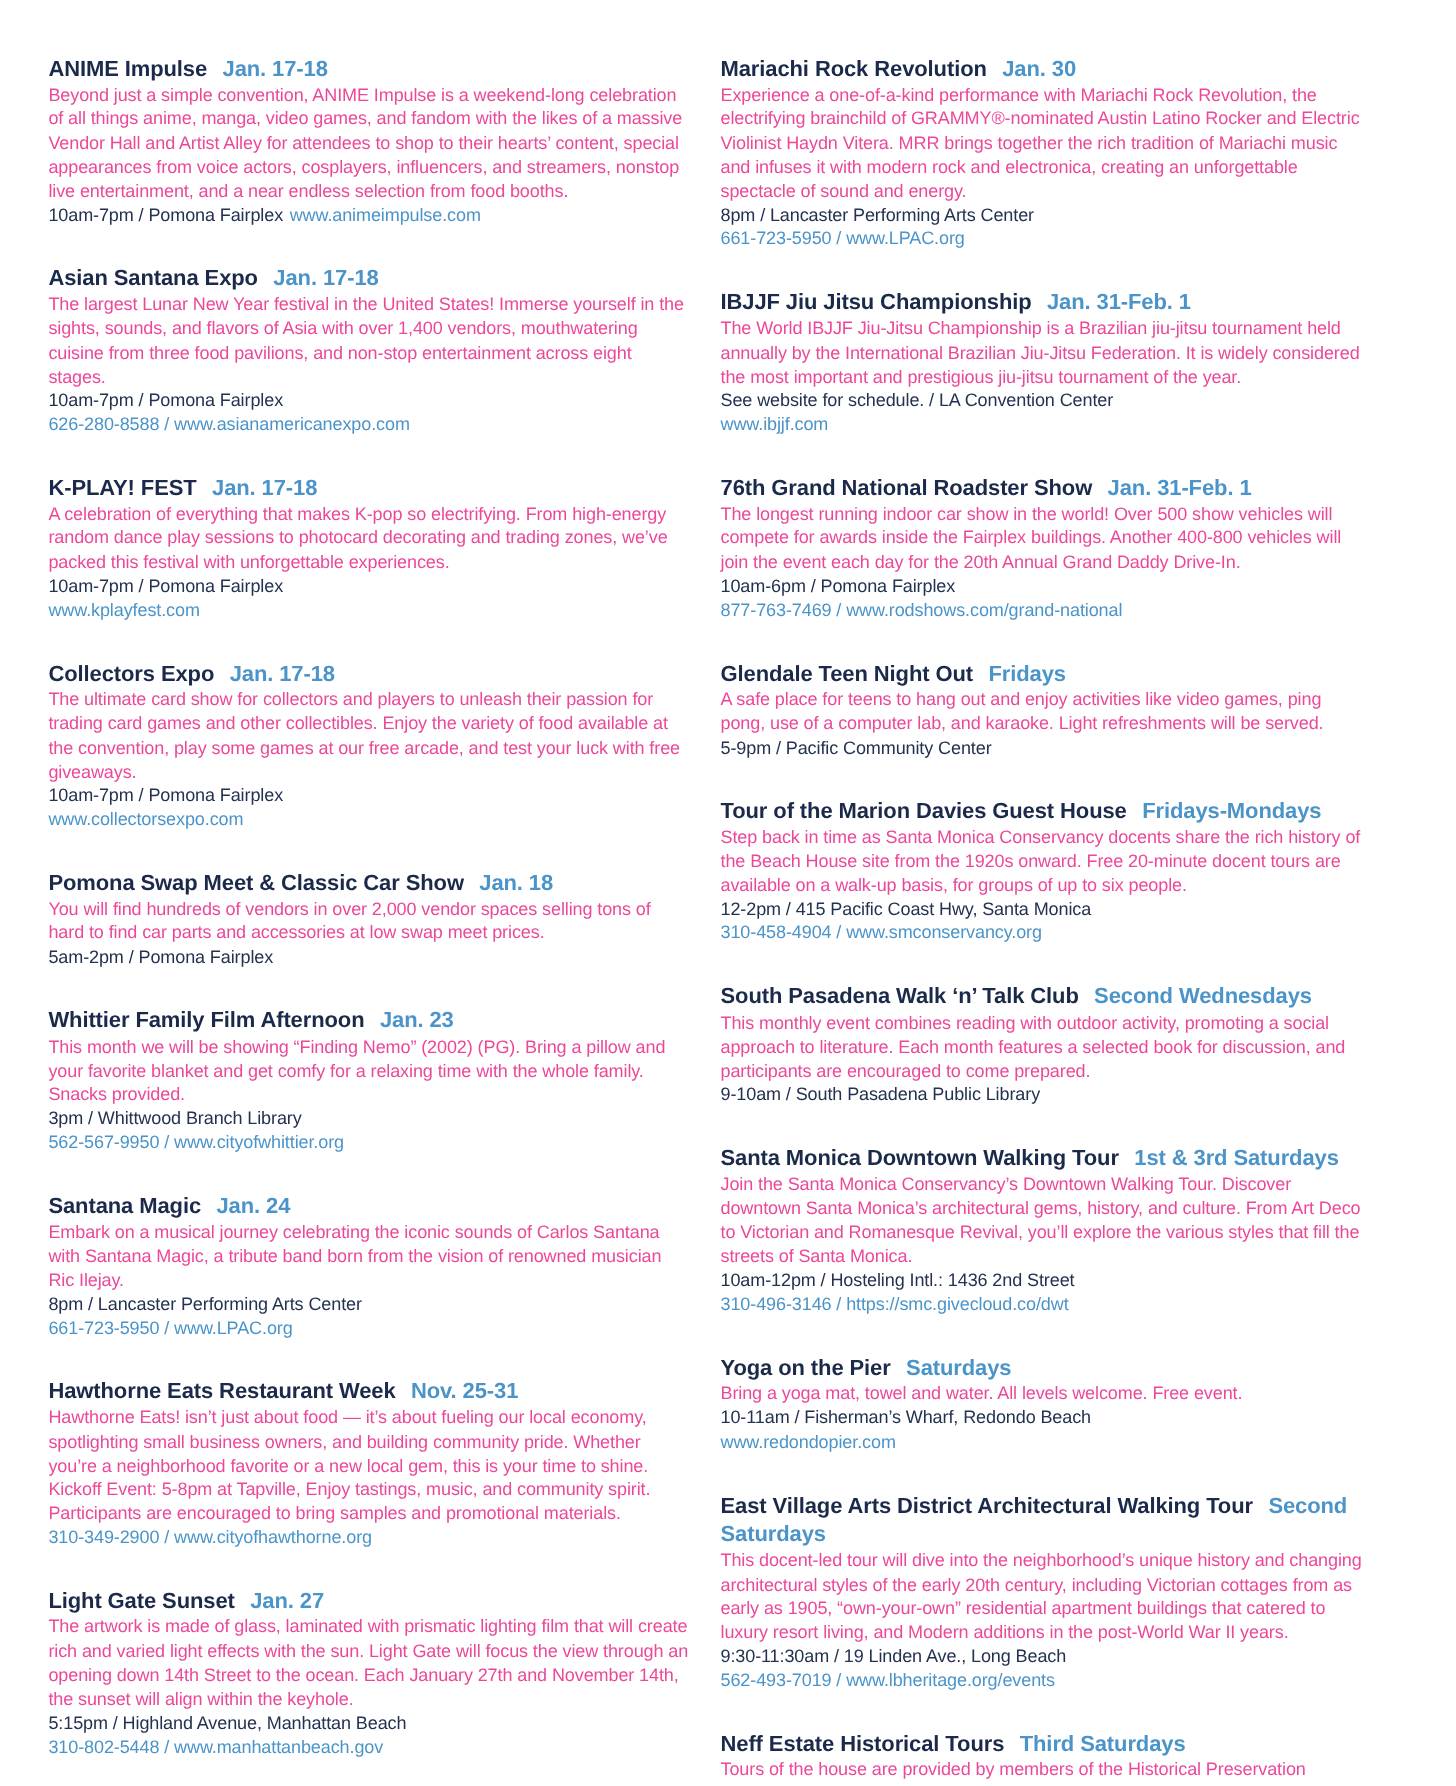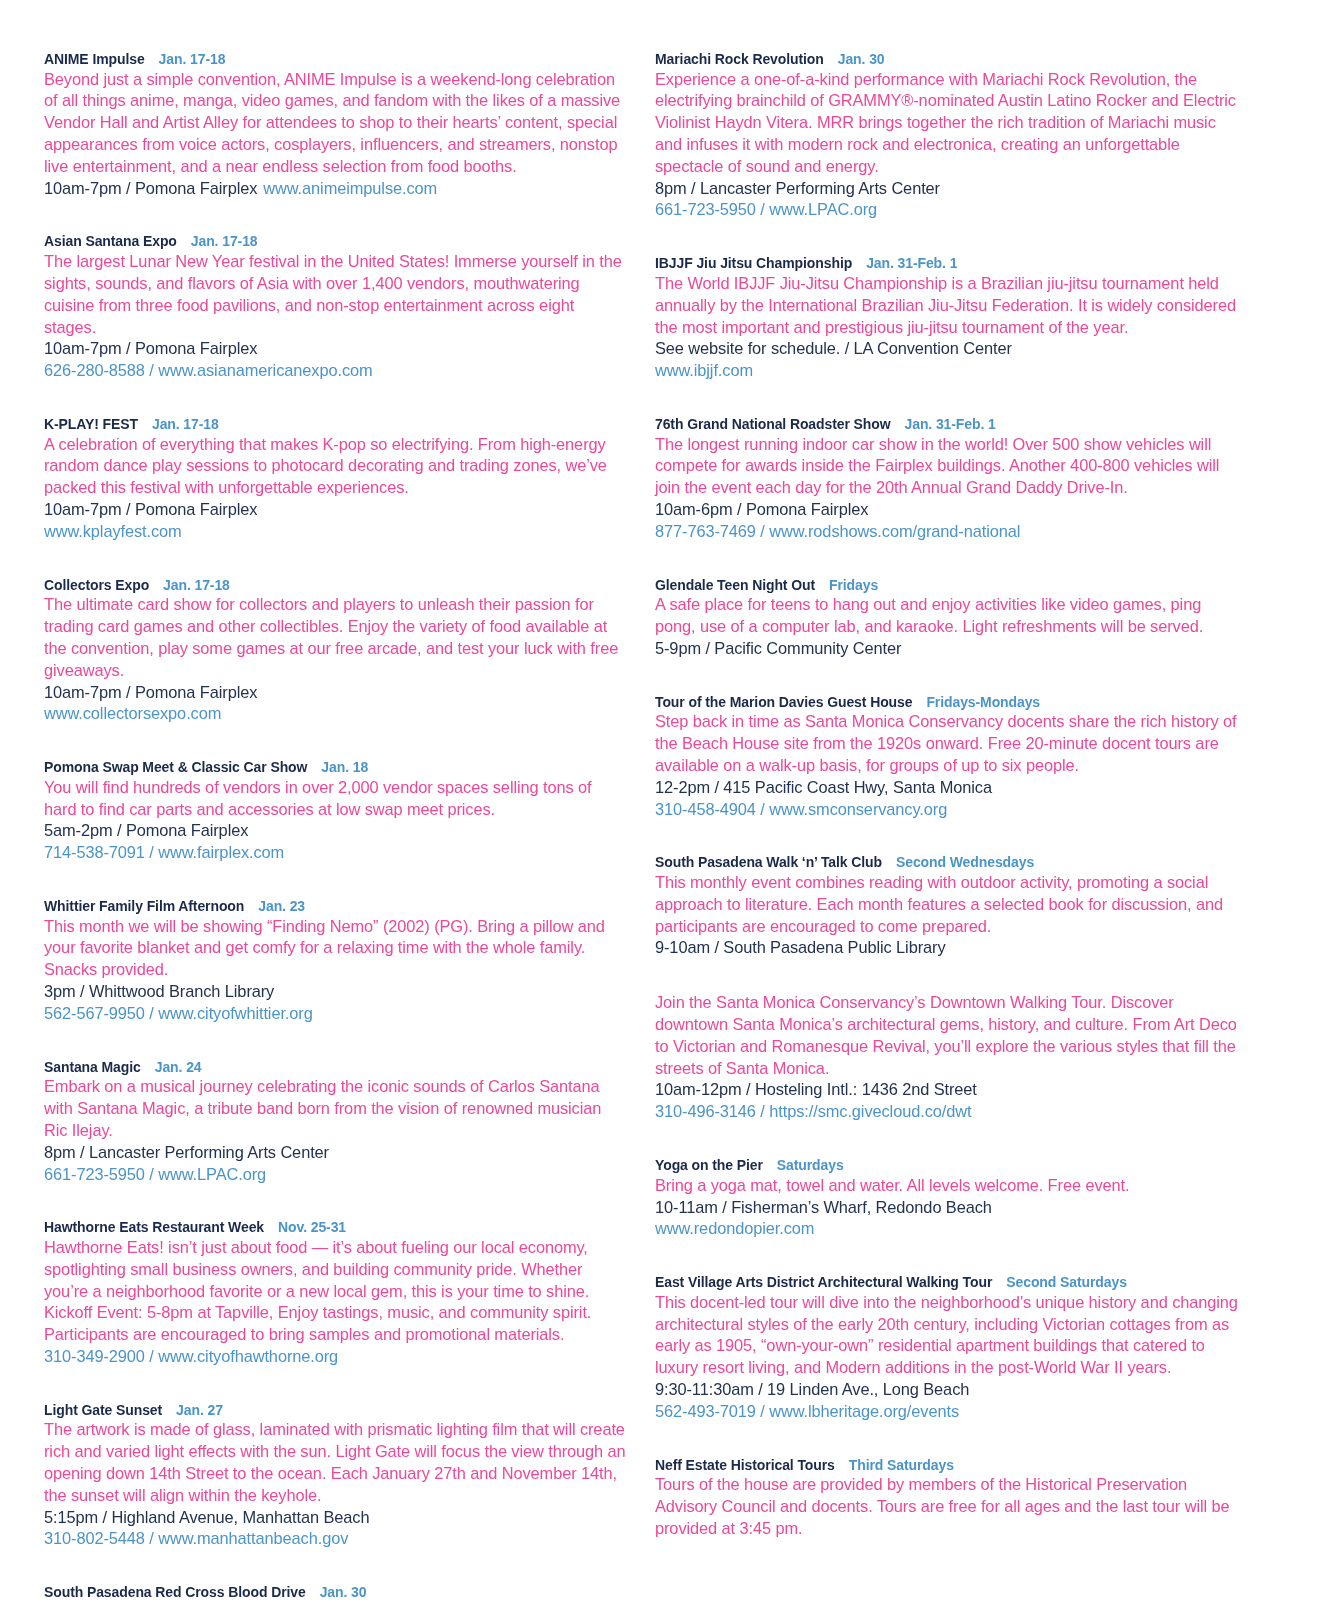--- a/index.html
+++ b/index.html
@@ -14,21 +14,21 @@
   .page {
     display:grid;
     grid-template-columns:583px 585px;
     column-gap:28px;
     padding:50px 30px 40px 44px;
   }
   .col { min-width:0; }
   .event { margin-bottom:33px; }
   .event:last-child { margin-bottom:0; }
   .event-head {
-    font-size:14px;
+    font-size:20px;
     font-weight:700;
     color:#1b2a4a;
     line-height:1.33;
   }
   .event-head .date {
     color:#4b94c9;
     margin-left:14px;
     font-weight:700;
   }
   .desc  { color:#ec4899; }
@@ -66,21 +66,20 @@
       <article class="event">
         <h3 class="event-head"><span class="title">Collectors Expo</span><span class="date">Jan. 17-18</span></h3>
         <p class="desc">The ultimate card show for collectors and players to unleash their passion for trading card games and other collectibles. Enjoy the variety of food available at the convention, play some games at our free arcade, and test your luck with free giveaways.</p>
         <p class="venue"><span>10am-7pm / Pomona Fairplex</span></p>
         <a class="contact">www.collectorsexpo.com</a>
       </article>
       <article class="event">
         <h3 class="event-head"><span class="title">Pomona Swap Meet &amp; Classic Car Show</span><span class="date">Jan. 18</span></h3>
         <p class="desc">You will find hundreds of vendors in over 2,000 vendor spaces selling tons of hard to find car parts and accessories at low swap meet prices.</p>
         <p class="venue"><span>5am-2pm / Pomona Fairplex</span></p>
-        <a class="contact">714-538-7091 / www.fairplex.com</a>
       </article>
       <article class="event">
         <h3 class="event-head"><span class="title">Whittier Family Film Afternoon</span><span class="date">Jan. 23</span></h3>
         <p class="desc">This month we will be showing “Finding Nemo” (2002) (PG). Bring a pillow and your favorite blanket and get comfy for a relaxing time with the whole family. Snacks provided.</p>
         <p class="venue"><span>3pm / Whittwood Branch Library</span></p>
         <a class="contact">562-567-9950 / www.cityofwhittier.org</a>
       </article>
       <article class="event">
         <h3 class="event-head"><span class="title">Santana Magic</span><span class="date">Jan. 24</span></h3>
         <p class="desc">Embark on a musical journey celebrating the iconic sounds of Carlos Santana with Santana Magic, a tribute band born from the vision of renowned musician Ric Ilejay.</p>
@@ -131,20 +130,21 @@
         <p class="desc">Step back in time as Santa Monica Conservancy docents share the rich history of the Beach House site from the 1920s onward. Free 20-minute docent tours are available on a walk-up basis, for groups of up to six people.</p>
         <p class="venue"><span>12-2pm / 415 Pacific Coast Hwy, Santa Monica</span></p>
         <a class="contact">310-458-4904 / www.smconservancy.org</a>
       </article>
       <article class="event">
         <h3 class="event-head"><span class="title">South Pasadena Walk ‘n’ Talk Club</span><span class="date">Second Wednesdays</span></h3>
         <p class="desc">This monthly event combines reading with outdoor activity, promoting a social approach to literature. Each month features a selected book for discussion, and participants are encouraged to come prepared.</p>
         <p class="venue"><span>9-10am / South Pasadena Public Library</span></p>
       </article>
       <article class="event">
+        <h3 class="event-head"><span class="title">Santa Monica Downtown Walking Tour</span><span class="date">1st &amp; 3rd Saturdays</span></h3>
         <p class="desc">Join the Santa Monica Conservancy’s Downtown Walking Tour. Discover downtown Santa Monica’s architectural gems, history, and culture. From Art Deco to Victorian and Romanesque Revival, you’ll explore the various styles that fill the streets of Santa Monica.</p>
         <p class="venue"><span>10am-12pm / Hosteling Intl.: 1436 2nd Street</span></p>
         <a class="contact">310-496-3146 / https://smc.givecloud.co/dwt</a>
       </article>
       <article class="event">
         <h3 class="event-head"><span class="title">Yoga on the Pier</span><span class="date">Saturdays</span></h3>
         <p class="desc">Bring a yoga mat, towel and water. All levels welcome. Free event.</p>
         <p class="venue"><span>10-11am / Fisherman’s Wharf, Redondo Beach</span></p>
         <a class="contact">www.redondopier.com</a>
       </article>

